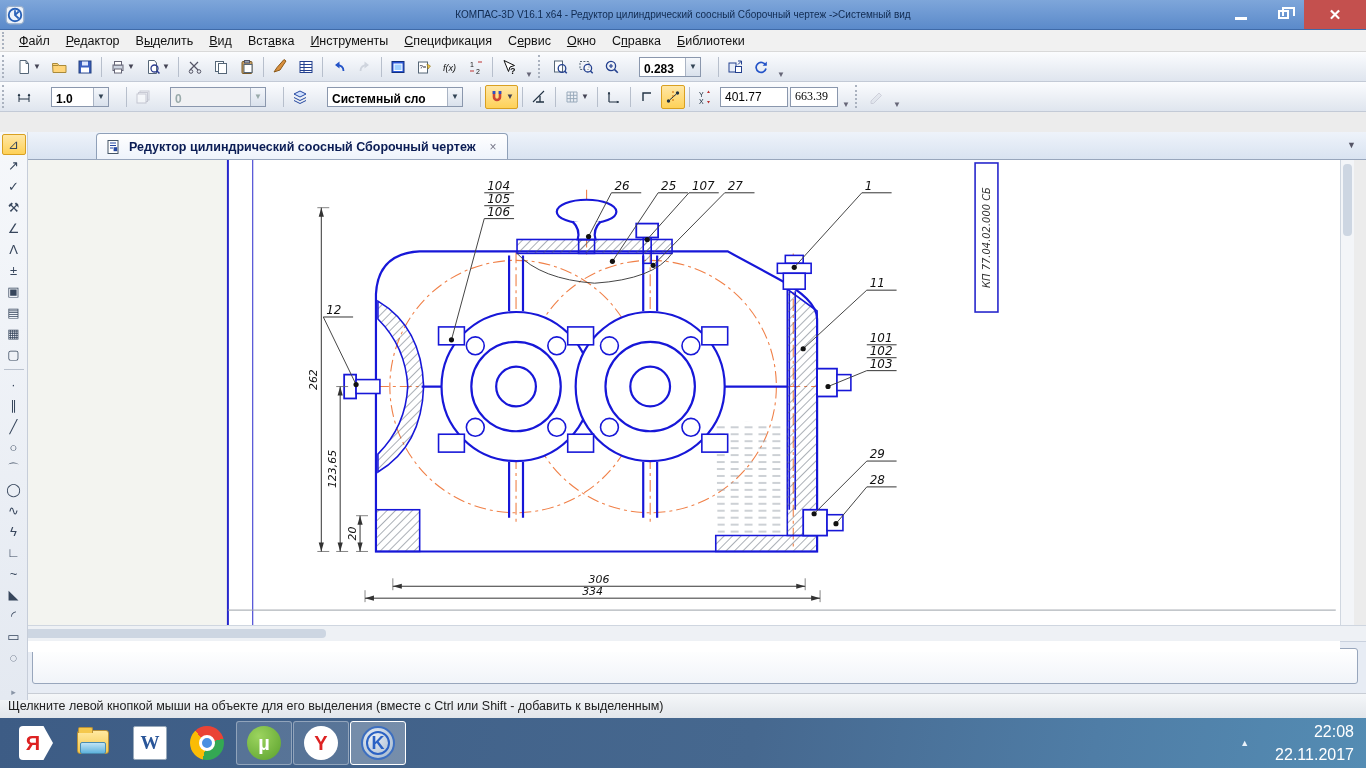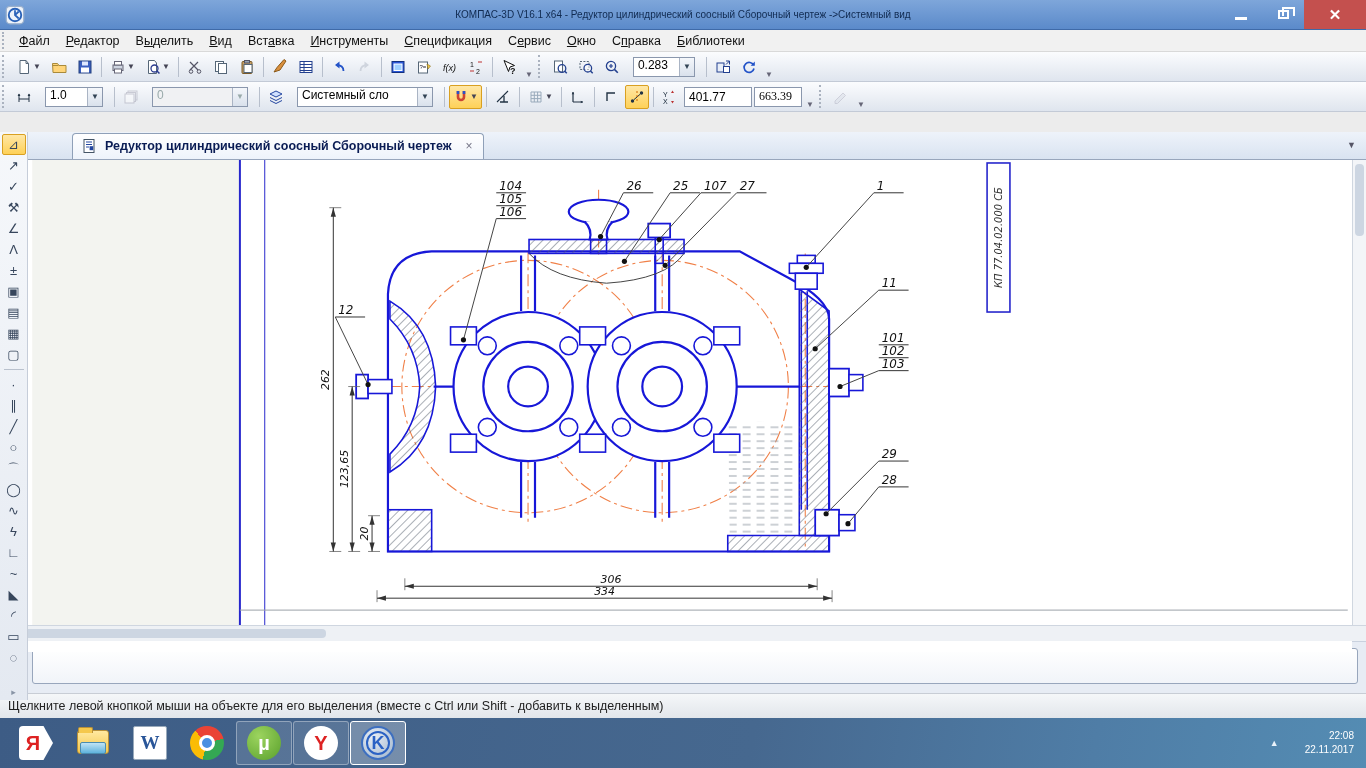--- a/index.html
+++ b/index.html
@@ -27,47 +27,47 @@
   .tbrow { height:30px; background:linear-gradient(#fbfcfe,#dfe5ee); border-bottom:1px solid #c3cad6; display:flex; align-items:center; }
   .tbsec { display:flex; align-items:center; height:100%; }
   .sep { width:1px; height:20px; background:#b7bfcc; margin:0 3px; }
   .tbtn { width:24px; height:24px; margin:0 1px; display:flex; align-items:center; justify-content:center; position:relative; border:1px solid transparent; border-radius:2px; }
   .tbtn .icwrap { width:16px; height:16px; display:block; }
   .ic { width:16px; height:16px; display:block; }
   .tbtn.dd { width:33px; }
   .tbtn .ddc { font-size:8px; color:#445; margin-left:1px; }
   .tbtn.active { background:linear-gradient(#ffe7a6,#fed158); border-color:#d9a021; }
   .tbtn.disabled { opacity:.45; }
-  .combo { height:20px; background:#fff; border:1px solid #8a97ad; display:flex; align-items:flex-start; margin:0 8px; font-size:12px; }
+  .combo { height:20px; background:#fff; border:1px solid #8a97ad; display:flex; align-items:flex-end; margin:0 14px; font-size:12px;font-weight:bold; }
   .combo .cval { flex:1; padding:0 4px; white-space:nowrap; overflow:hidden; }
   .combo .cbtn { width:15px; height:100%; background:linear-gradient(#f4f7fb,#d9e1ec); border-left:1px solid #aab4c4; font-size:8px; color:#345; display:flex; align-items:center; justify-content:center; }
   .combo.disabled { background:#f0f1f3; color:#9aa; }
   .combo.disabled .cbtn { color:#9aa; }
   .fld { height:20px; background:#fff; border:1px solid #8a97ad; font-size:12px; padding:1px 4px; margin:0 1px; display:flex; align-items:center; }
   .overflow { font-size:8px; color:#667; margin:0 3px; align-self:flex-end; padding-bottom:2px; }
 
   
   .gapstrip { height:20px; background:#ececec; }
-  .tabstrip { height:28px; background:linear-gradient(#eef3fa,#d9e3f1); border-bottom:1px solid #98a6bc; display:flex; align-items:center; padding-left:72px; position:relative; }
+  .tabstrip { height:28px; background:linear-gradient(#eef3fa,#d9e3f1); border-bottom:1px solid #98a6bc; display:flex; align-items:flex-end; padding-left:96px; position:relative; }
   .tab { height:26px; background:linear-gradient(#ffffff,#eef3fb); border:1px solid #8fa0b8; border-bottom:none; border-radius:4px 4px 0 0; display:flex; align-items:center; padding:0 10px 0 8px; transform:skewX(0); }
   .tab .ticon { width:16px; height:16px; margin-right:8px; }
   .tab .tlabel { font-size:12.5px; font-weight:bold; color:#0a1c54; white-space:nowrap; }
   .tab .tclose { margin-left:14px; color:#778; font-size:12px; }
   .tab-list-arrow { position:absolute; right:10px; top:8px; font-size:9px; color:#556; }
 
   
   .sidebar { position:absolute; left:0; top:132px; width:28px; height:568px; background:linear-gradient(#f6f8fb,#e4e9f1); border-right:1px solid #c6cdd9; display:flex; flex-direction:column; align-items:center; z-index:5; padding-top:2px; }
   .sbtn { width:24px; height:21px; display:flex; align-items:center; justify-content:center; font-size:13px; color:#37465c; border:1px solid transparent; border-radius:2px; flex:0 0 auto; }
   .sbtn.active { background:linear-gradient(#ffe7a6,#fed158); border-color:#d9a021; }
   .sdiv { width:20px; height:1px; background:#b9c1cd; margin:4px 0; flex:0 0 auto; }
   .sgrip { margin-top:auto; font-size:9px; color:#8894a5; padding-bottom:3px; }
 
   
   .main { height:465px; display:flex; }
-  .canvas { margin-left:28px; width:1324px; height:492px; position:relative; background:#fff; overflow:hidden; }
+  .canvas { margin-left:16px; width:1324px; height:492px; position:relative; background:#fff; overflow:hidden; }
   .canvas svg { position:absolute; left:0; top:0; }
   .vscroll { width:14px; height:465px; background:#f3f5f8; border-left:1px solid #d0d7e0; position:relative; }
   .vthumb { position:absolute; top:4px; left:2px; width:9px; height:72px; background:#cdd6e2; border-radius:4px; }
   .hscroll { height:16px; background:#eef1f5; border-top:1px solid #cfd6e0; position:relative; }
   .hthumb { position:absolute; top:3px; left:6px; width:320px; height:9px; background:#cdd6e2; border-radius:4px; }
 
   
   .propbar { height:52px; background:#e7ecf4; border-top:1px solid #c9d1de; display:flex; align-items:flex-start; padding:6px 8px 0 20px; }
   .pgrip { width:6px; height:38px; border-left:2px dotted #9aa6b8; margin-right:6px; }
   .propfield { flex:1; height:36px; background:linear-gradient(#ffffff,#f1f4f9); border:1px solid #98a6bc; border-radius:3px; }
@@ -86,21 +86,21 @@
   .fol-front { position:absolute; left:4px; top:16px; width:26px; height:12px; background:linear-gradient(#bfe3f5,#5fb3dd); border:1px solid #4a8cb0; border-radius:2px; }
   .ap-word { background:#fff; border:1px solid #9ab; border-radius:2px; color:#2a5699; font-size:19px; font-family:"Liberation Serif",serif; }
   .ap-chrome { border-radius:50%; background:conic-gradient(from -45deg,#ea4335 0 120deg,#34a853 0 240deg,#fbbc05 0 360deg); position:relative; }
   .ap-chrome i { position:absolute; left:9px; top:9px; width:16px; height:16px; border-radius:50%; background:#4a90e2; border:3px solid #fff; }
   .ap-ut { border-radius:50%; background:radial-gradient(circle at 35% 30%,#9cd45f,#5aa02c); color:#fff; font-size:20px; }
   .ap-yb { border-radius:50%; background:#fff; color:#d22; font-size:20px; }
   .ap-k { border-radius:50%; background:radial-gradient(circle at 35% 30%,#e8eef5,#9fb4cc); border:2px solid #3d6fc0; color:#2b62c4; font-size:18px; }
   .ap-k span { border:2px solid #2b62c4; border-radius:50%; width:24px; height:24px; display:flex; align-items:center; justify-content:center; }
   .tray { margin-left:auto; display:flex; align-items:center; padding-right:12px; }
   .tray .hidden-arrow { color:#eaf2fa; font-size:9px; margin-right:26px; }
-  .clock { text-align:right; color:#fff; font-size:10px; line-height:1.45; }
+  .clock { text-align:right; color:#fff; font-size:16px; line-height:1.45; }
 </style>
 </head>
 <body>
 
 <div class="app">
 
   <div class="titlebar">
     <svg class="title-icon" viewBox="0 0 16 16">
       <rect x="1" y="1" width="14" height="14" rx="3" fill="#eef3fa" stroke="#9ab0cc"></rect>
       <circle cx="8" cy="8" r="5" fill="none" stroke="#2a62b8" stroke-width="1.5"></circle>

